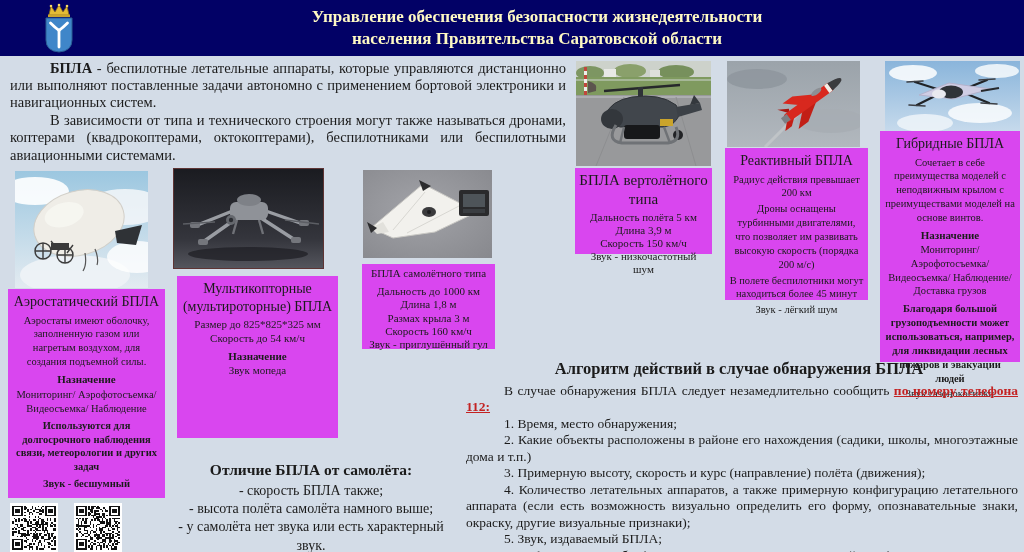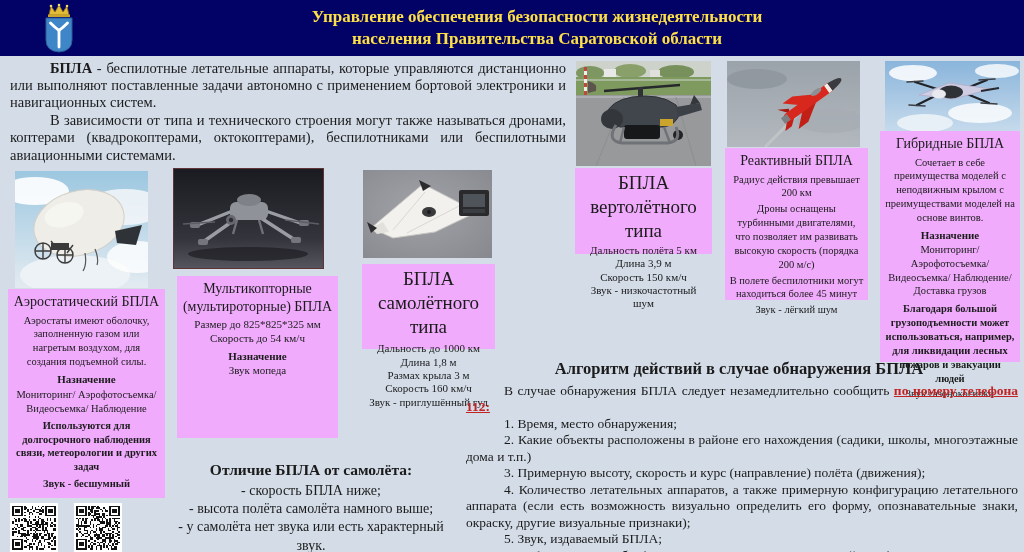--- a/index.html
+++ b/index.html
@@ -1,49 +1,49 @@
 <!DOCTYPE html>
 <html><head>
 <meta charset="utf-8">
 <style>
   html,body{margin:0;padding:0;background:#e8e8e8;}
   .poster{position:relative;width:1024px;height:552px;background:#d3dce7;overflow:hidden;
           font-family:"Liberation Serif", serif;color:#1b1b1b;}
   
   .header{position:absolute;left:0;top:0;width:1024px;height:56px;background:#020166;}
   .emblem{position:absolute;left:36px;top:3px;width:46px;height:50px;}
-  .header-title{position:absolute;left:90px;right:40px;top:6px;text-align:center;color:#fde047;
+  .header-title{position:absolute;left:90px;right:40px;top:6px;text-align:center;color:#fef9c3;
                 font-weight:bold;font-size:17px;line-height:22px;}
   
   .intro{position:absolute;left:10px;top:60px;width:556px;font-size:14.5px;line-height:1.18;
          text-align:justify;}
   .intro p{margin:0 0 1px 0;text-indent:40px;}
   
   .photo{position:absolute;overflow:hidden;}
   .photo svg{display:block;width:100%;height:100%;}
   .p-aero{left:15px;top:171px;width:133px;height:117px;}
   .p-multi{left:173px;top:168px;width:151px;height:101px;}
   .p-plane{left:363px;top:170px;width:129px;height:88px;}
   .p-heli{left:576px;top:61px;width:135px;height:105px;}
   .p-jet{left:727px;top:61px;width:133px;height:86px;}
   .p-hybrid{left:885px;top:61px;width:135px;height:70px;}
   
-  .card{position:absolute;background:#f0abfc;text-align:center;box-sizing:border-box;padding:2px 4px;}
+  .card{position:absolute;background:#d946ef;text-align:center;box-sizing:border-box;padding:2px 4px;}
   .c-title{font-size:14px;line-height:1.25;margin:2px 0 3px;}
   .c-text{font-size:10.5px;line-height:1.32;margin:3px 0;}
   .c-label{font-size:11px;font-weight:bold;margin:4px 0 2px;}
   .c-note{font-size:10.5px;font-weight:bold;line-height:1.32;margin:3px 0;text-align:center;}
   .c-spec{font-size:11px;line-height:1.25;}
   .card-aero{left:8px;top:289px;width:157px;height:209px;}
   .card-multi{left:177px;top:276px;width:161px;height:162px;}
   .card-plane{left:362px;top:264px;width:133px;height:85px;}
-  .card-plane .c-title{font-size:19px;margin:1px 0 4px;}
+  .card-plane .c-title{font-size:11px;margin:1px 0 4px;}
   .card-plane .c-spec{line-height:1.22;}
   .card-heli{left:575px;top:168px;width:137px;height:86px;}
-  .card-heli .c-title{font-size:19px;margin:1px 0 2px;}
+  .card-heli .c-title{font-size:15px;margin:1px 0 2px;}
   .card-heli .c-spec{line-height:1.2;}
   .card-jet{left:725px;top:148px;width:143px;height:152px;}
   .card-jet .c-text{margin:2px 0;}
   .card-hybrid{left:880px;top:131px;width:140px;height:231px;}
   .card-hybrid .c-text{margin:2px 0;}
   .card-hybrid .c-note{margin:4px 0 2px;}
   
   .qr{position:absolute;top:503px;width:48px;height:49px;background:#ffffff;padding:2px;box-sizing:border-box;}
   .qr svg{display:block;width:100%;height:100%;}
   .qr1{left:10px;}
@@ -909,21 +909,21 @@
         <rect x="23" y="1" width="5" height="5" fill="#ffffff"></rect>
         <rect x="24" y="2" width="3" height="3" fill="#121212"></rect>
         <rect x="0" y="22" width="7" height="7" fill="#121212"></rect>
         <rect x="1" y="23" width="5" height="5" fill="#ffffff"></rect>
         <rect x="2" y="24" width="3" height="3" fill="#121212"></rect>
       </svg>
   </div>
 
   <div class="difference">
     <div class="diff-title">Отличие БПЛА от самолёта:</div>
-    <div class="diff-item">- скорость БПЛА ниже;</div>
+    <div class="diff-item">- скорость БПЛА также;</div>
     <div class="diff-item">- высота полёта самолёта намного выше;</div>
     <div class="diff-item">- у самолёта нет звука или есть характерный звук.</div>
   </div>
 
   <div class="algo-title">Алгоритм действий в случае обнаружения БПЛА</div>
   <div class="algo-body">
     <p><span>В случае обнаружения БПЛА следует незамедлительно сообщить </span><span class="red">по номеру телефона 112:</span></p>
     <p>1. Время, место обнаружения;</p>
     <p>2. Какие объекты расположены в районе его нахождения (садики, школы, многоэтажные дома и т.п.)</p>
     <p>3. Примерную высоту, скорость и курс (направление) полёта (движения);</p>

